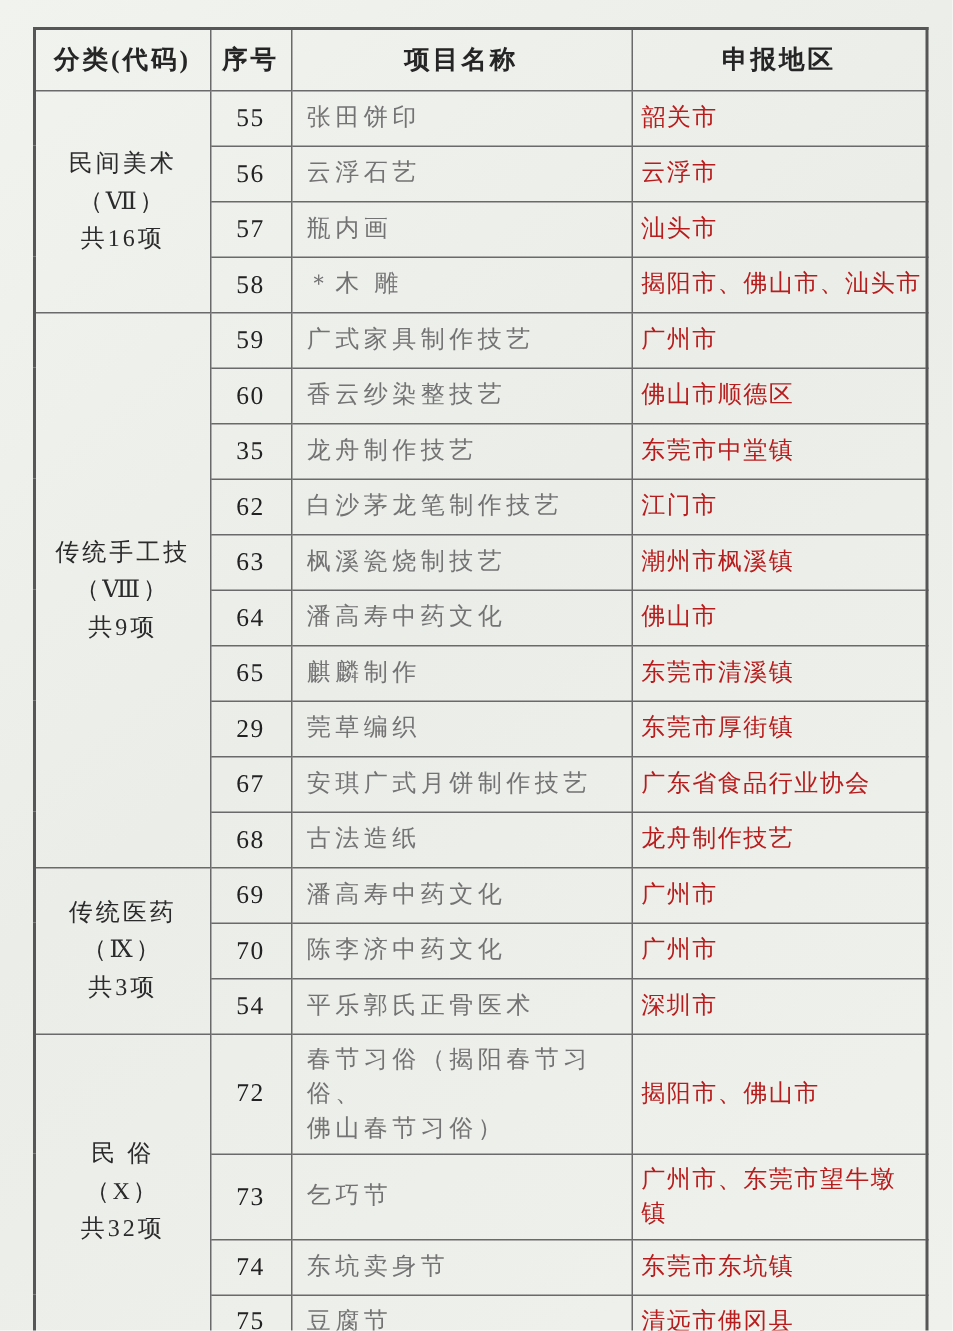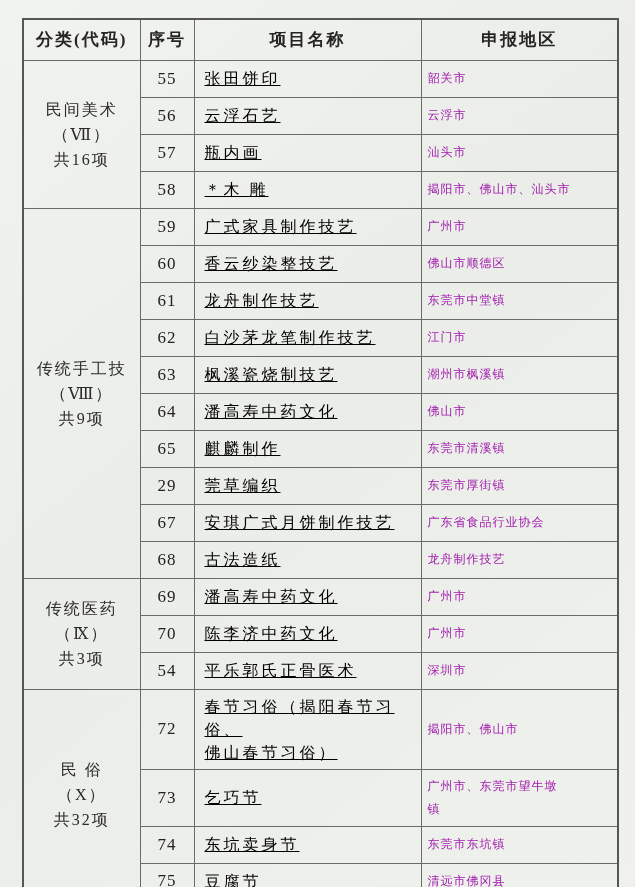--- a/index.html
+++ b/index.html
@@ -58,31 +58,30 @@
     color: #222;
     font-family: Liberation Serif, serif;
   }
   td.name {
     font-size: 16px;
     letter-spacing: 3px;
     padding: 5px 4px 5px 10px;
     line-height: 23px;
     vertical-align: middle;
     white-space: pre-line;
-    color: #000000;
-    text-decoration: underline;
+    color: #737373;
   }
   td.region {
-    font-size: 12px;
+    font-size: 16px;
     letter-spacing: 1px;
     padding: 5px 0 5px 6px;
     line-height: 23px;
     vertical-align: middle;
     white-space: pre-line;
-    color: #a21caf;
+    color: #b91c1c;
   }
 </style>
 </head>
 <body>
 
 <table class="doc-table">
   <colgroup>
     <col style="width:117px">
     <col style="width:54px">
     <col style="width:227px">
@@ -131,21 +130,21 @@
         <td class="no">59</td>
         <td class="name">广式家具制作技艺</td>
         <td class="region">广州市</td>
       </tr>
       <tr class="body-row">
         <td class="no">60</td>
         <td class="name">香云纱染整技艺</td>
         <td class="region">佛山市顺德区</td>
       </tr>
       <tr class="body-row">
-        <td class="no">61</td>
+        <td class="no">35</td>
         <td class="name">龙舟制作技艺</td>
         <td class="region">东莞市中堂镇</td>
       </tr>
       <tr class="body-row">
         <td class="no">62</td>
         <td class="name">白沙茅龙笔制作技艺</td>
         <td class="region">江门市</td>
       </tr>
       <tr class="body-row">
         <td class="no">63</td>

